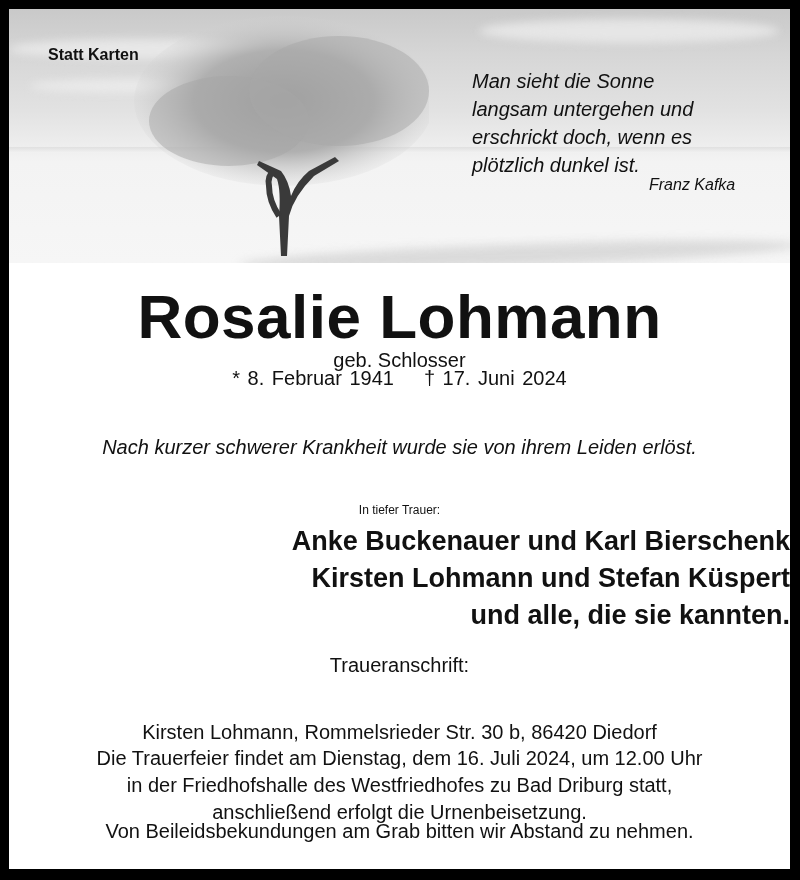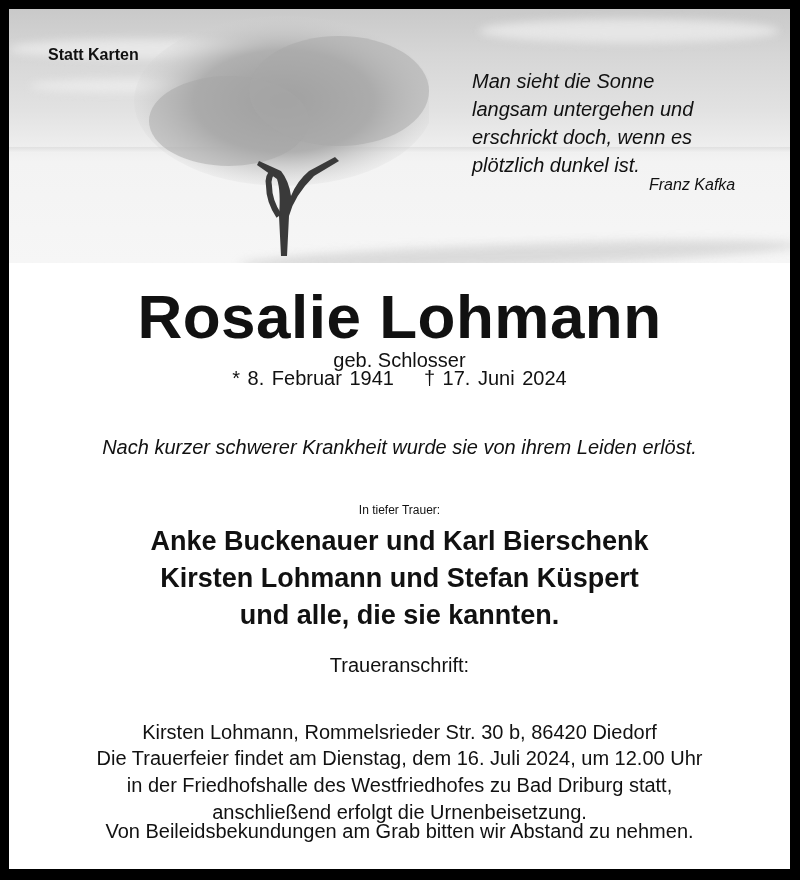--- a/index.html
+++ b/index.html
@@ -14,21 +14,21 @@
   .statt { position:absolute; left:39px; top:37px; font-weight:bold; font-size:16px; color:#111; }
   .quote { position:absolute; left:463px; top:58px; font-style:italic; font-size:20px; line-height:28px; color:#111; }
   .quote-author { position:absolute; left:640px; top:167px; font-style:italic; font-size:16px; color:#111; }
   .center { position:absolute; left:0; width:781px; text-align:center; }
   .name { top:272px; font-weight:bold; font-size:62px; letter-spacing:0.5px; line-height:72px; }
   .maiden { top:340px; font-size:20px; }
   .dates { top:358px; font-size:20px; word-spacing:2px; }
   .dates .gap { display:inline-block; width:30px; }
   .illness { top:427px; font-style:italic; font-size:20px; }
   .mourning-label { top:486px; font-size:12px;margin-top:8px; }
-  .mourners { top:514px; font-weight:bold; font-size:27px; line-height:37px; }
+  .mourners { top:514px; font-weight:bold; font-size:27px; line-height:37px;text-align:right; }
   .addr-label { top:645px; font-size:20px;text-align:center; }
   .addr { top:712px; font-size:20px; }
   .service { top:736px; font-size:20px; line-height:27px; }
   .closing { top:811px; font-size:20px; }
 </style>
 </head>
 <body>
 
 <div class="card">
   <div class="photo">

